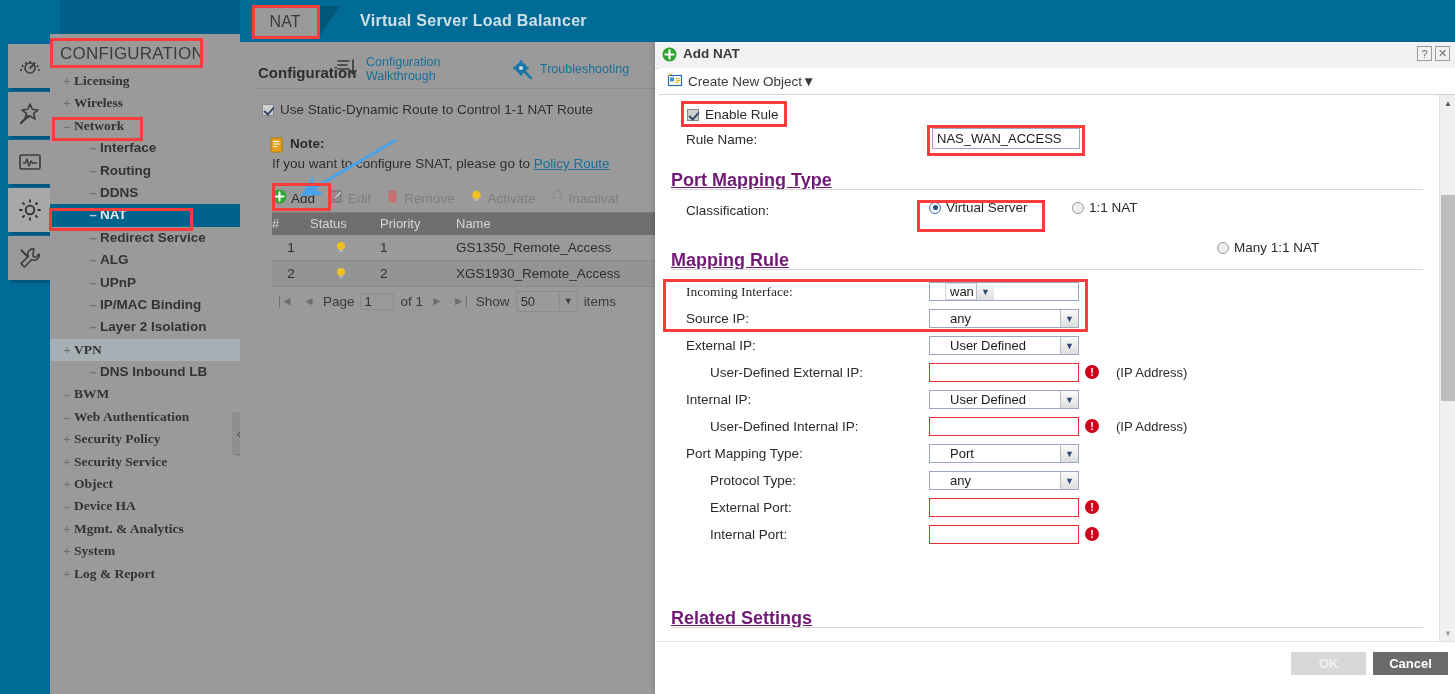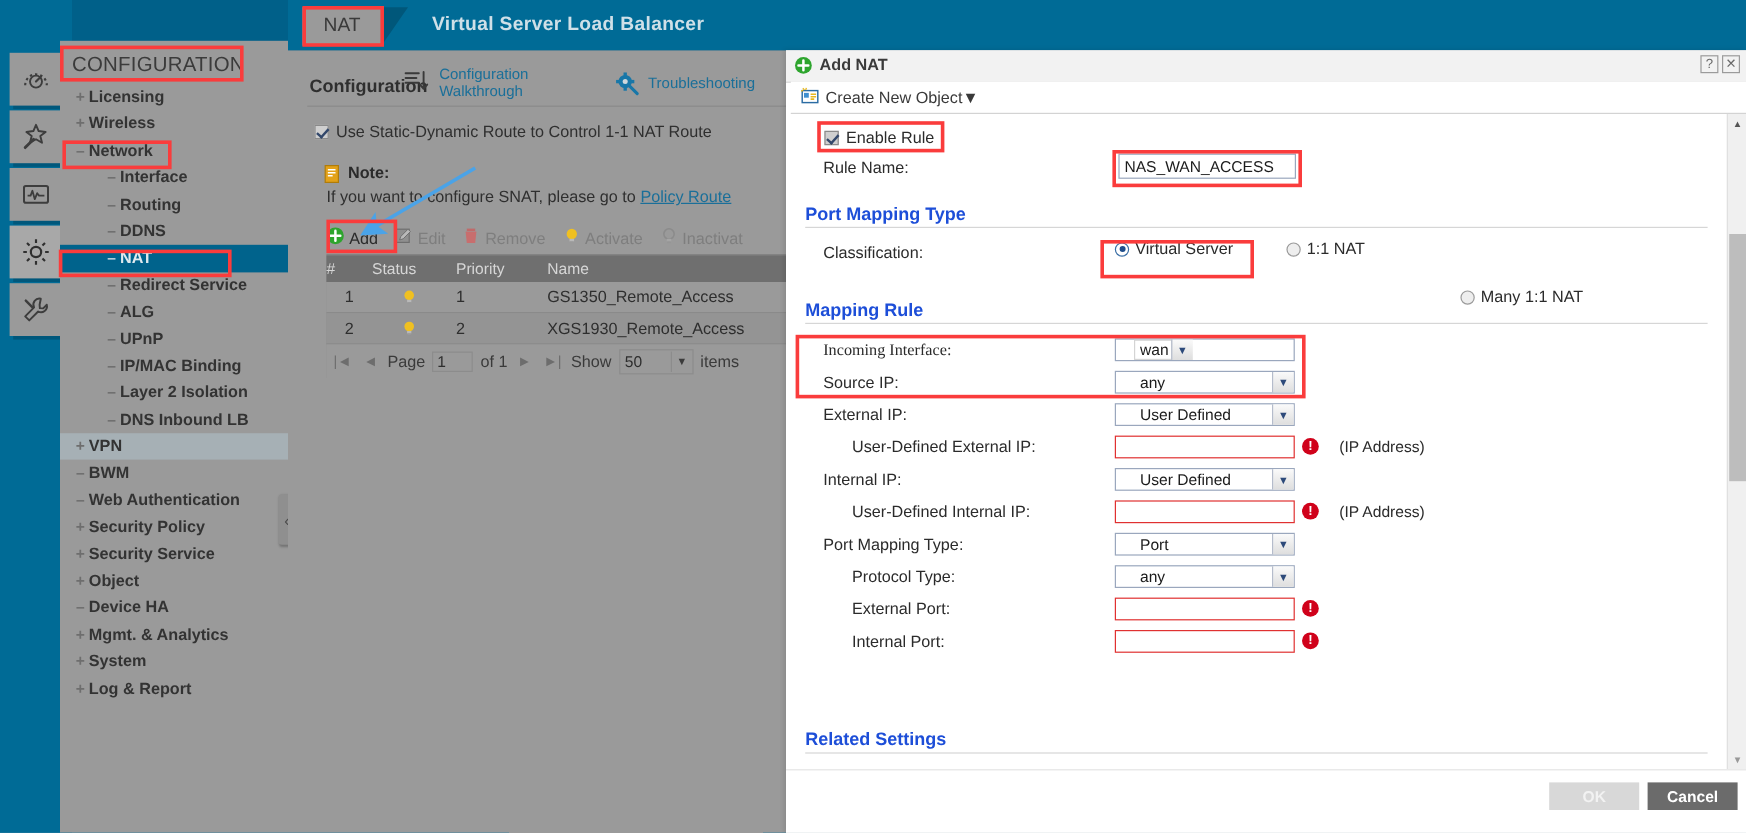--- a/index.html
+++ b/index.html
@@ -25,21 +25,21 @@
   #sidebar{left:50px;top:34px;width:190px;height:660px;background:#9a9a9a;}
   .menu-title{
     position:absolute;left:10px;top:10px;font-size:17px;color:#3b3b3b;
     letter-spacing:.2px;font-weight:400;
   }
   .menu-row{
     position:relative;height:22.4px;line-height:22.4px;font-size:13.5px;color:#333;
     cursor:pointer;white-space:nowrap;
   }
   .menu-row .pm{display:inline-block;width:14px;text-align:center;color:#6e6e6e;font-size:13px;}
-  .menu-row.lvl1{padding-left:10px;font-weight:bold;}
+  .menu-row.lvl1{padding-left:10px;font-weight:bold;font-family:Liberation Serif, serif;}
   .menu-row.lvl2{padding-left:36px;font-weight:bold;}
   .menu-row.vpn{background:#a6b0b5;}
   .menu-row.sel{background:#00638c;color:#dfe9ee;}
   .menu-row.sel .pm{color:#bcd2dd;}
 
   #collapse-handle{
     left:232px;top:412px;width:14px;height:42px;background:#8f8f8f;
     border-radius:3px 0 0 3px;display:flex;align-items:center;justify-content:center;
     color:#4a4a4a;font-size:13px;cursor:pointer;box-shadow:1px 1px 2px rgba(0,0,0,.25);
   }
@@ -125,21 +125,21 @@
   #sb-down{position:absolute;left:0;bottom:0;width:16px;height:16px;display:flex;align-items:center;justify-content:center;font-size:8px;color:#999;}
   #sb-thumb{position:absolute;left:1px;top:100px;width:14px;height:206px;background:#bdbdbd;cursor:grab;}
 
   #dlg-footer{position:absolute;left:0;top:599px;width:800px;height:53px;background:#fff;border-top:1px solid #e4e4e4;}
   .fbtn{position:absolute;top:10px;height:23px;display:flex;align-items:center;justify-content:center;
     font-size:13px;font-weight:bold;cursor:pointer;box-sizing:border-box;}
   #ok-btn{left:636px;width:75px;background:#d8d8d8;color:#f2f2f2;}
   #cancel-btn{left:718px;width:75px;background:#6b6b6b;color:#fff;}
 
   
-  .sect{position:absolute;font-size:15px;font-weight:bold;color:#1d4ed8;}
+  .sect{position:absolute;font-size:18px;font-weight:bold;color:#701a75;text-decoration:underline;}
   .sect-line{position:absolute;height:1px;background:#d6d6d6;}
   .flabel{position:absolute;font-size:13.5px;color:#2b2b2b;white-space:nowrap;}
   .combo{position:absolute;height:19px;border:1px solid #9aa7bd;background:#fff;box-sizing:border-box;display:flex;align-items:center;cursor:pointer;}
   .combo .v{flex:1;padding-left:4px;font-size:13px;color:#1b1b1b;white-space:nowrap;overflow:hidden;margin-left:16px;}
   .combo .v.hl{background:#fff;flex:none;padding-right:2px;box-shadow:0 0 0 1px #d4d4d4;}
   .combo .ar{width:17px;height:17px;background:linear-gradient(#fafafa,#dedede);border-left:1px solid #b5bccb;
     display:flex;align-items:center;justify-content:center;font-size:9px;color:#2d4a7a;font-weight:bold;}
   .tinput{position:absolute;height:19px;border:1px solid #e03030;background:#fff;box-sizing:border-box;}
   .radio{position:absolute;display:flex;align-items:center;gap:5px;font-size:13.5px;color:#2b2b2b;cursor:pointer;white-space:nowrap;}
   .rdot{width:12px;height:12px;border-radius:50%;border:1px solid #9b9b9b;background:#fff;position:relative;box-sizing:border-box;}
@@ -203,22 +203,22 @@
       <div class="menu-row lvl1"><span class="pm">–</span><span>Network</span></div>
       <div class="menu-row lvl2"><span class="pm">–</span><span>Interface</span></div>
       <div class="menu-row lvl2"><span class="pm">–</span><span>Routing</span></div>
       <div class="menu-row lvl2"><span class="pm">–</span><span>DDNS</span></div>
       <div class="menu-row lvl2 sel"><span class="pm">–</span><span>NAT</span></div>
       <div class="menu-row lvl2"><span class="pm">–</span><span>Redirect Service</span></div>
       <div class="menu-row lvl2"><span class="pm">–</span><span>ALG</span></div>
       <div class="menu-row lvl2"><span class="pm">–</span><span>UPnP</span></div>
       <div class="menu-row lvl2"><span class="pm">–</span><span>IP/MAC Binding</span></div>
       <div class="menu-row lvl2"><span class="pm">–</span><span>Layer 2 Isolation</span></div>
+      <div class="menu-row lvl1 vpn"><span class="pm">+</span><span>VPN</span></div>
       <div class="menu-row lvl2"><span class="pm">–</span><span>DNS Inbound LB</span></div>
-      <div class="menu-row lvl1 vpn"><span class="pm">+</span><span>VPN</span></div>
       <div class="menu-row lvl1"><span class="pm">–</span><span>BWM</span></div>
       <div class="menu-row lvl1"><span class="pm">–</span><span>Web Authentication</span></div>
       <div class="menu-row lvl1"><span class="pm">+</span><span>Security Policy</span></div>
       <div class="menu-row lvl1"><span class="pm">+</span><span>Security Service</span></div>
       <div class="menu-row lvl1"><span class="pm">+</span><span>Object</span></div>
       <div class="menu-row lvl1"><span class="pm">–</span><span>Device HA</span></div>
       <div class="menu-row lvl1"><span class="pm">+</span><span>Mgmt. &amp; Analytics</span></div>
       <div class="menu-row lvl1"><span class="pm">+</span><span>System</span></div>
       <div class="menu-row lvl1"><span class="pm">+</span><span>Log &amp; Report</span></div>
     </div>

